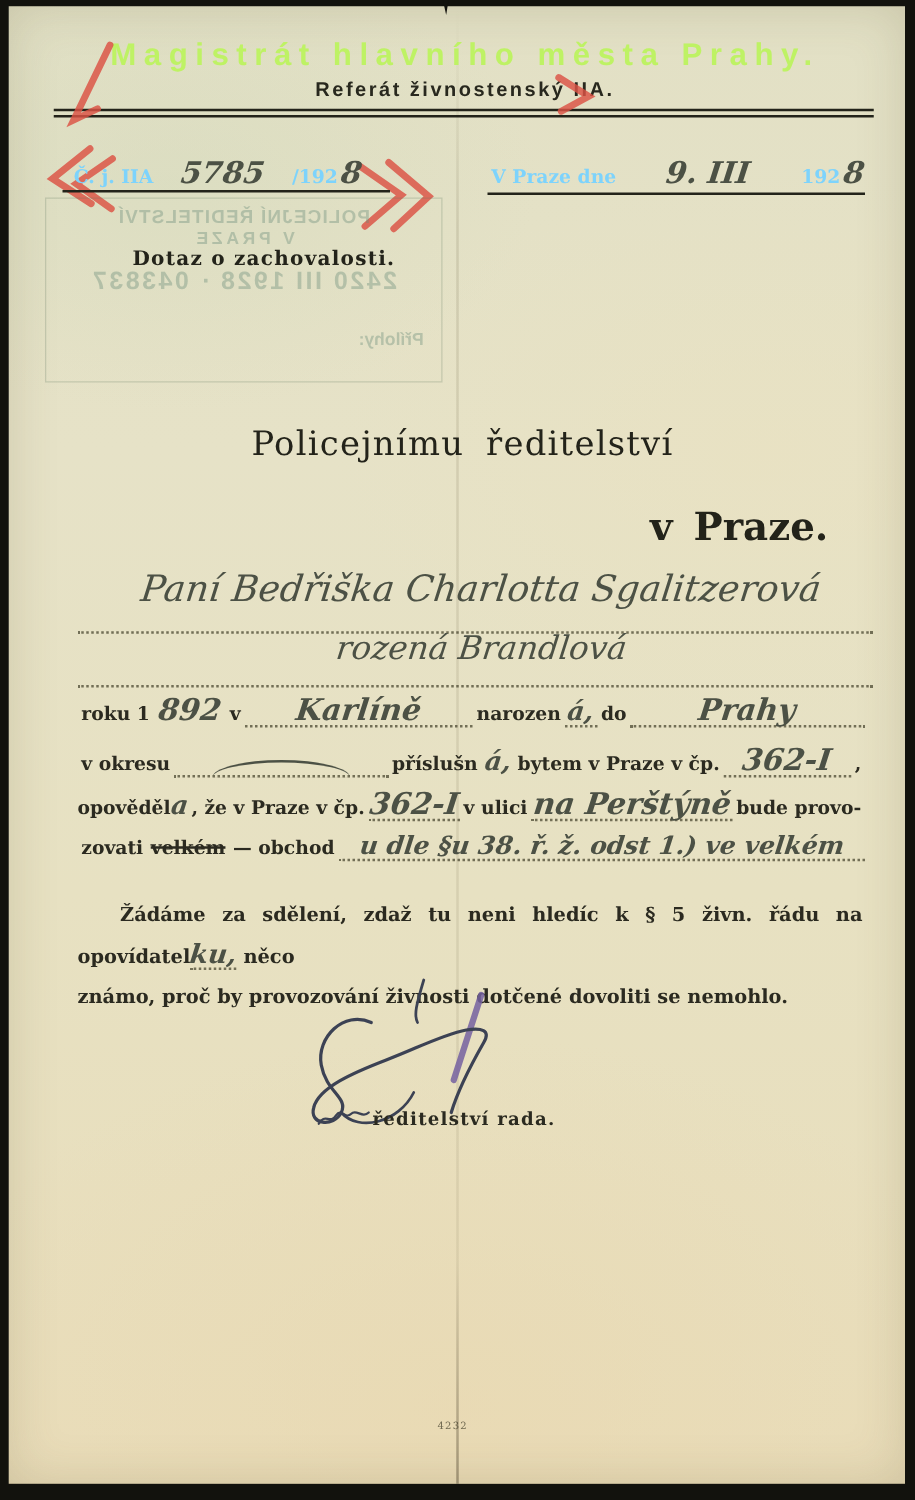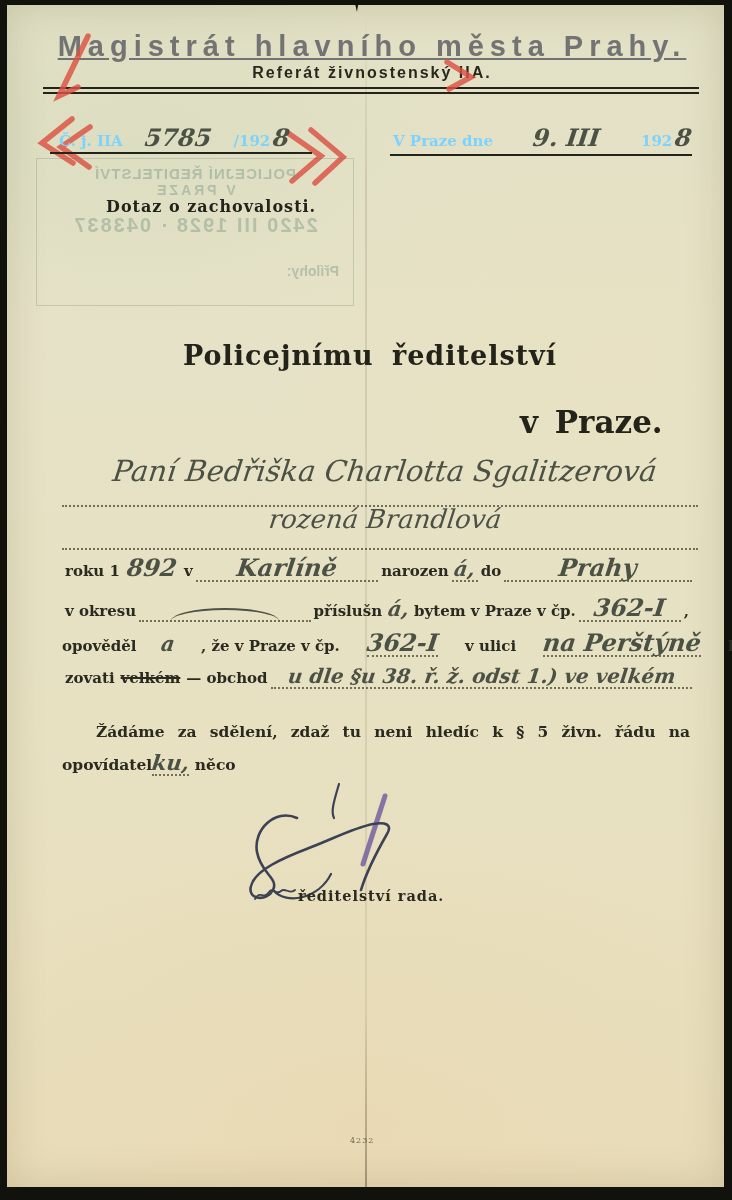--- a/index.html
+++ b/index.html
@@ -20,21 +20,21 @@
   .fold-v{position:absolute;top:0;bottom:0;width:2px;background:linear-gradient(180deg,rgba(110,100,70,0.0),rgba(110,100,70,0.18) 15%,rgba(110,100,70,0.12) 85%,rgba(60,50,30,0.4));}
   .tear{position:absolute;top:-2px;width:9px;height:14px;background:#12120d;clip-path:polygon(20% 0,80% 0,55% 100%);}
   .hw{
     font-family:"DejaVu Serif","Liberation Serif",serif;
     font-style:italic;color:#4c5145;display:inline-block;
     transform:skewX(-7deg);line-height:0.8;white-space:nowrap;
   }
   .header-title{
     position:absolute;left:48px;width:648px;top:30px;text-align:center;
     font-family:"Liberation Sans","DejaVu Sans",sans-serif;
-    font-weight:bold;font-size:29px;letter-spacing:6px;color:#737373;white-space:nowrap;text-decoration:underline;
+    font-weight:bold;font-size:25px;letter-spacing:6px;color:#bef264;white-space:nowrap;
   }
   .header-sub{
     position:absolute;left:48px;width:648px;top:64px;text-align:center;
     font-family:"Liberation Sans","DejaVu Sans",sans-serif;
     font-weight:bold;font-size:16px;letter-spacing:2px;color:#28281e;
   }
   .double-rule{
     position:absolute;left:43px;right:33px;top:87px;height:3px;
     border-top:2px solid #23231a;border-bottom:2px solid #23231a;
   }
@@ -49,21 +49,21 @@
     font-family:"Liberation Sans","DejaVu Sans",sans-serif;font-weight:bold;
     text-align:center;padding-top:6px;box-sizing:border-box;
   }
   .stamp-bleed .s1{font-size:15px;letter-spacing:1px;}
   .stamp-bleed .s2{font-size:14px;letter-spacing:3px;}
   .stamp-bleed .s3{font-size:20px;letter-spacing:2px;margin-top:16px;}
   .stamp-bleed .s4{font-size:14px;text-align:left;padding-left:14px;margin-top:26px;}
   .subject{position:absolute;left:82px;top:197px;font-size:16px;font-weight:bold;color:#23231a;letter-spacing:1px;margin-left:24px;}
   .doc-title{
     position:absolute;left:150px;width:440px;top:340px;text-align:center;
-    font-size:27px;font-weight:bold;color:#23231a;letter-spacing:1px;word-spacing:8px;
+    font-size:27px;font-weight:normal;color:#23231a;letter-spacing:1px;word-spacing:8px;
   }
   .doc-title2{
     position:absolute;left:520px;top:404px;
     font-size:31px;font-weight:bold;color:#23231a;word-spacing:6px;
   }
   .fline{position:absolute;left:62px;right:40px;display:flex;align-items:baseline;font-size:15px;font-weight:bold;color:#2b2a20;}
   .fline .dot{flex:1 1 auto;text-align:center;}
   .fline .dotfix{flex:0 0 auto;text-align:center;}
   .fline .gap{flex:0 0 auto;padding:0 3px;}
   .hw-big{font-size:24px;}
@@ -157,39 +157,40 @@
 <div class="fline" style="top:598px;">
   <span class="gap">v okresu</span>
   <span class="dot dotline" style="flex-grow:2;"><span class="arc"></span></span>
   <span class="gap">příslušn</span>
   <span class="dotfix" style="width:26px;"><span class="hw hw-mid">á,</span></span>
   <span class="gap">bytem v Praze v čp.</span>
   <span class="dot dotline" style="flex-grow:1;"><span class="hw hw-big">362-I</span></span>
   <span class="gap">,</span>
 </div>
 
-<div class="fline" style="top:633px;gap:24px;">
+<div class="fline" style="top:633px;">
   <span>opověděl</span>
   <span class="hw hw-mid">a</span>
   <span class="gap">, že v Praze v čp.</span>
   <span class="dot dotline" style="flex-grow:1;"><span class="hw hw-big">362-I</span></span>
   <span class="gap">v ulici</span>
   <span class="dot dotline" style="flex-grow:1.7;"><span class="hw hw-big">na Perštýně</span></span>
   <span class="gap">bude provo-</span>
 </div>
 
 <div class="fline" style="top:668px;">
   <span class="gap">zovati</span>
   <span class="gap strike">velkém</span>
   <span class="gap">— obchod</span>
   <span class="dot dotline"><span class="hw hw-mid" style="font-size:20px;">u dle §u 38. ř. ž. odst 1.) ve velkém</span></span>
 </div>
 
 <div class="par">
   <span class="indent"></span><span>Žádáme za sdělení, zdaž tu neni hledíc k § 5 živn. řádu na opovídatel</span><span class="dotline"><span class="hw hw-mid">ku,</span></span> <span>něco</span><br>
+  <span>známo, proč by provozování živnosti dotčené dovoliti se nemohlo.</span>
 </div>
 
 <svg width="230" height="140" style="left:235px;top:778px;">
   <g fill="none" stroke-linecap="round">
     <path d="M150,18 L128,86" stroke="#7460a0" stroke-width="5" opacity="0.85"></path>
     <path d="M104,6 C98,26 96,34 99,40" stroke="#3c4254" stroke-width="2.2"></path>
     <path d="M62,40 C40,30 18,52 22,74 C26,96 44,100 38,112 C32,124 12,122 16,108 C20,92 48,80 74,70 C98,61 118,50 138,46 C150,44 158,46 152,56 C144,70 132,92 126,112" stroke="#3c4254" stroke-width="2.6"></path>
     <path d="M38,112 C52,128 84,120 96,96" stroke="#3c4254" stroke-width="2.2"></path>
   </g>
 </svg>

